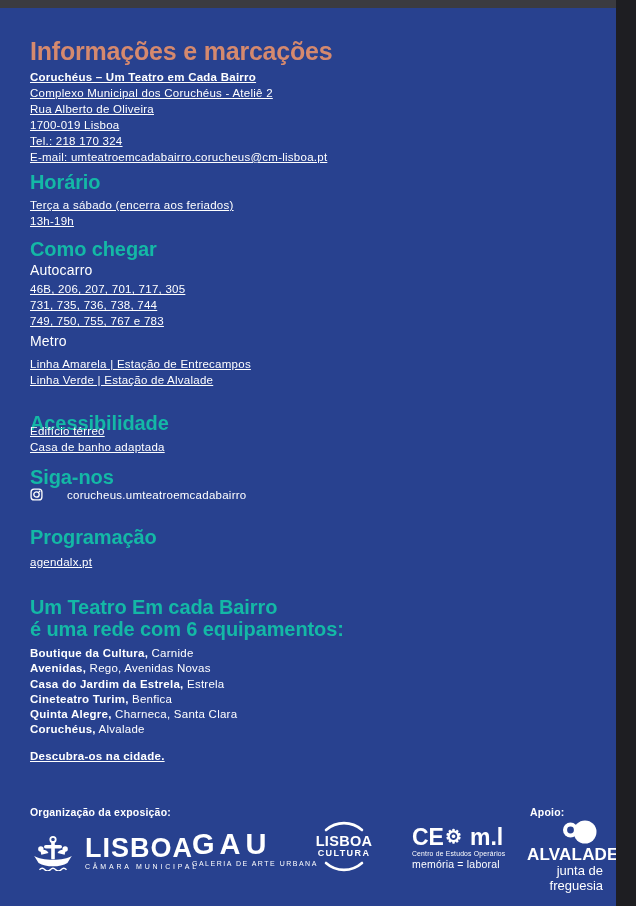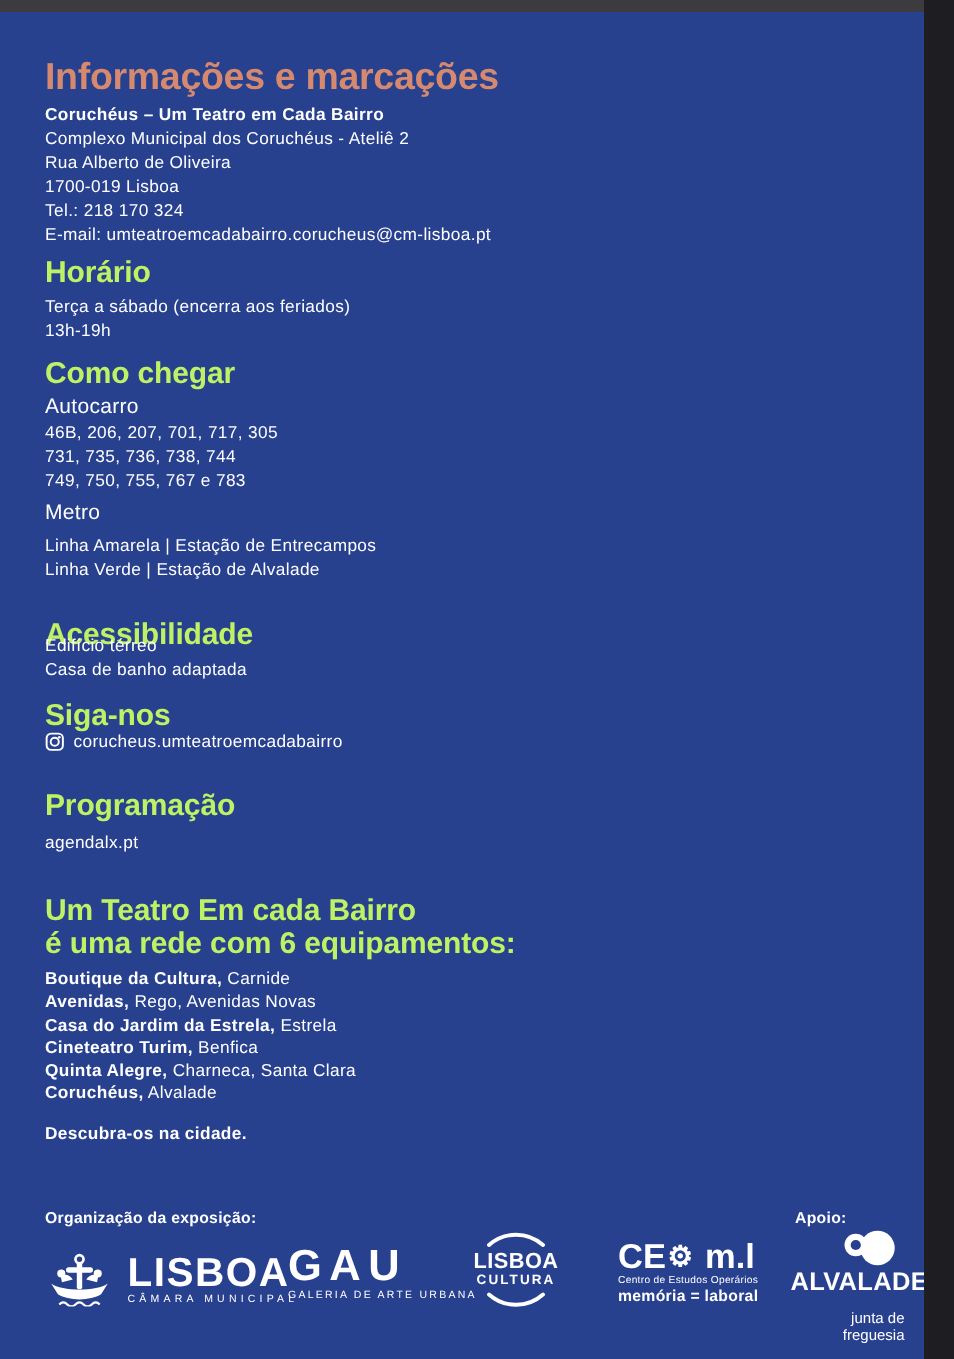--- a/index.html
+++ b/index.html
@@ -1,49 +1,49 @@
 <!DOCTYPE html>
 <html><head>
 <meta charset="utf-8">
 <style>
   html,body{margin:0;padding:0;background:#1e1e22;}
   #page{position:relative;width:616px;height:906px;background:#28418f;
         font-family:"Liberation Sans",sans-serif;overflow:hidden;color:#fff;}
   .topbar{position:absolute;top:0;left:0;width:636px;height:8px;background:#3b3b40;}
   .abs{position:absolute;left:30px;}
   .h1{font-size:25px;font-weight:bold;color:#d5896e;letter-spacing:-0.2px;margin:0;}
-  .h2{font-size:20px;font-weight:bold;color:#bef264;letter-spacing:-0.1px;margin:0;}
-  .body-t{font-size:11.5px;letter-spacing:0.25px;line-height:16px;font-weight:normal;}
+  .h2{font-size:20px;font-weight:bold;color:#14b8a6;letter-spacing:-0.1px;margin:0;}
+  .body-t{font-size:11.5px;letter-spacing:0.25px;line-height:16px;font-weight:normal;text-decoration:underline;}
   .b{font-weight:bold;}
   .sub{font-size:14px;font-weight:normal;letter-spacing:0.2px;}
   .venues{font-size:11.5px;letter-spacing:0.25px;line-height:15.3px;}
-  .insta-row{display:flex;align-items:center;gap:6px;font-size:11.5px;letter-spacing:0.25px;}
+  .insta-row{display:flex;align-items:center;gap:24px;font-size:11.5px;letter-spacing:0.25px;}
   .rede-h{line-height:22px;}
   .lbl{font-size:10.5px;font-weight:bold;letter-spacing:0.2px;}
   
   .logo-cml{left:30px;top:835px;display:flex;align-items:center;gap:9px;}
   .cml-name{font-size:27px;font-weight:800;letter-spacing:1px;line-height:24px;}
   .cml-sub{font-size:7px;letter-spacing:2.8px;margin-top:3px;}
   .logo-gau{left:192px;top:832px;}
   .gau-name{font-size:29px;font-weight:800;letter-spacing:5px;line-height:25px;}
   .gau-sub{font-size:7px;letter-spacing:1.5px;margin-top:3px;}
   .logo-lc{left:312px;top:820px;width:64px;height:52px;text-align:center;}
   .lc-arcs{position:absolute;top:0;left:0;}
   .lc-1{font-size:14.5px;font-weight:800;margin-top:15px;line-height:13px;letter-spacing:0.3px;}
   .lc-2{font-size:9px;font-weight:800;letter-spacing:1.4px;}
   .logo-ceo{left:412px;top:827px;}
-  .ceo-row{font-size:23px;font-weight:800;line-height:21px;display:flex;align-items:flex-end;}
+  .ceo-row{font-size:23px;font-weight:800;line-height:21px;display:flex;align-items:flex-start;}
   .ceo-gear{font-size:19px;line-height:19px;margin-left:1px;}
   .ceo-ml{margin-left:8px;}
   .ceo-sub1{font-size:6.8px;letter-spacing:0.2px;margin-top:2px;}
-  .ceo-sub2{font-size:10.5px;letter-spacing:0.2px;margin-top:1px;font-weight:bold;}
+  .ceo-sub2{font-size:10.5px;letter-spacing:0.2px;margin-top:1px;}
   .logo-alv{left:527px;top:819px;width:78px;text-align:right;}
   .alv-icon{display:block;margin-left:auto;margin-right:8px;}
   .alv-name{font-size:17px;font-weight:800;line-height:15px;margin-top:2px;letter-spacing:0.2px;}
-  .alv-sub{font-size:10px;margin-top:12px;margin-right:2px;text-align:right;}
+  .alv-sub{font-size:13px;margin-top:1px;margin-right:2px;text-align:right;}
 </style>
 </head>
 <body>
 
 <div id="page">
 
   <div class="topbar"></div>
 
   <h1 class="abs h1" style="top:37px">Informações e marcações</h1>
 

